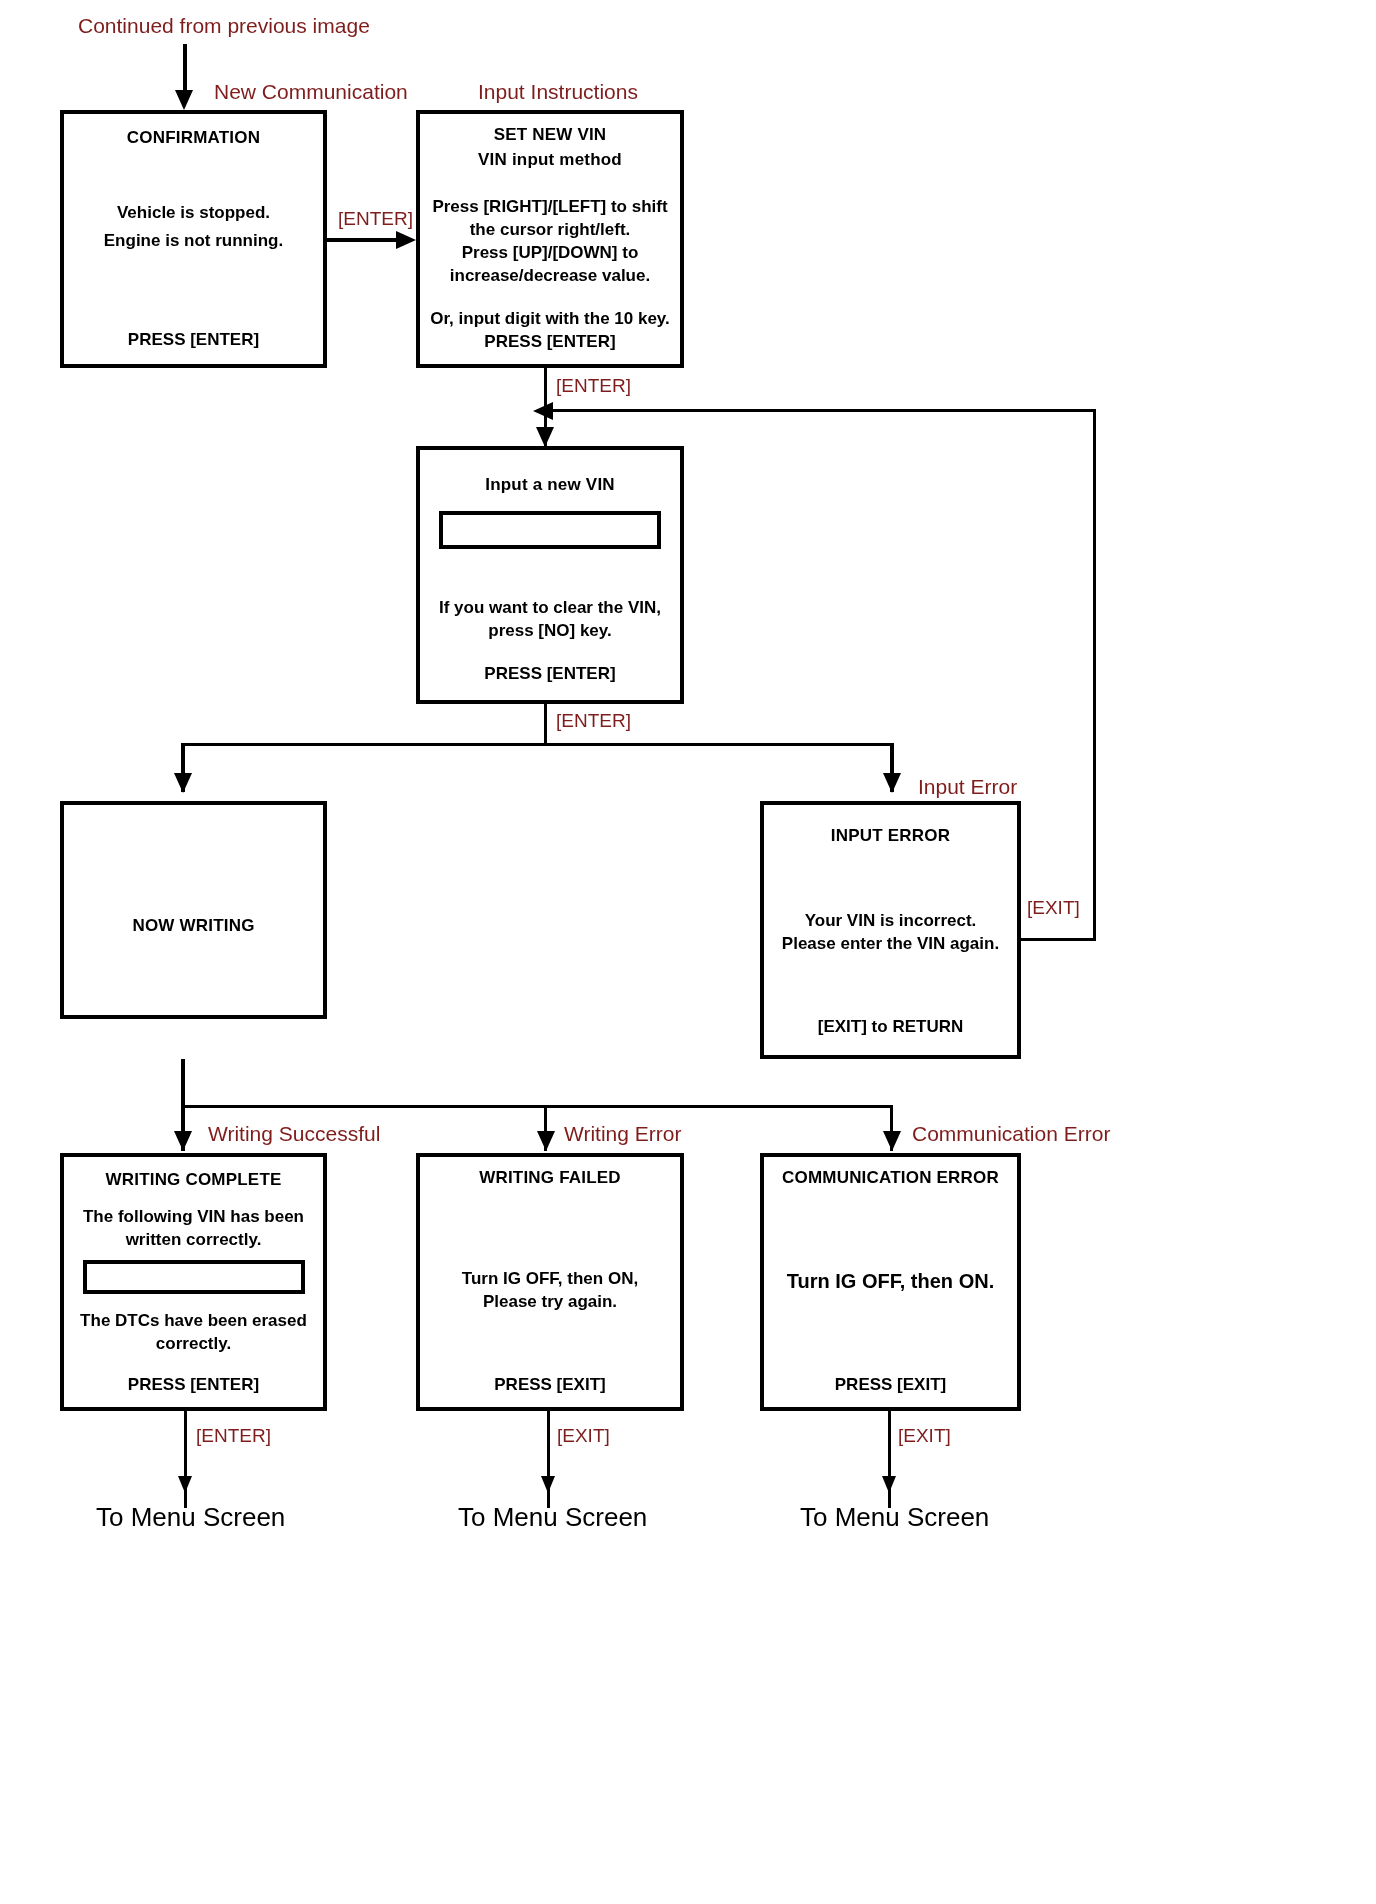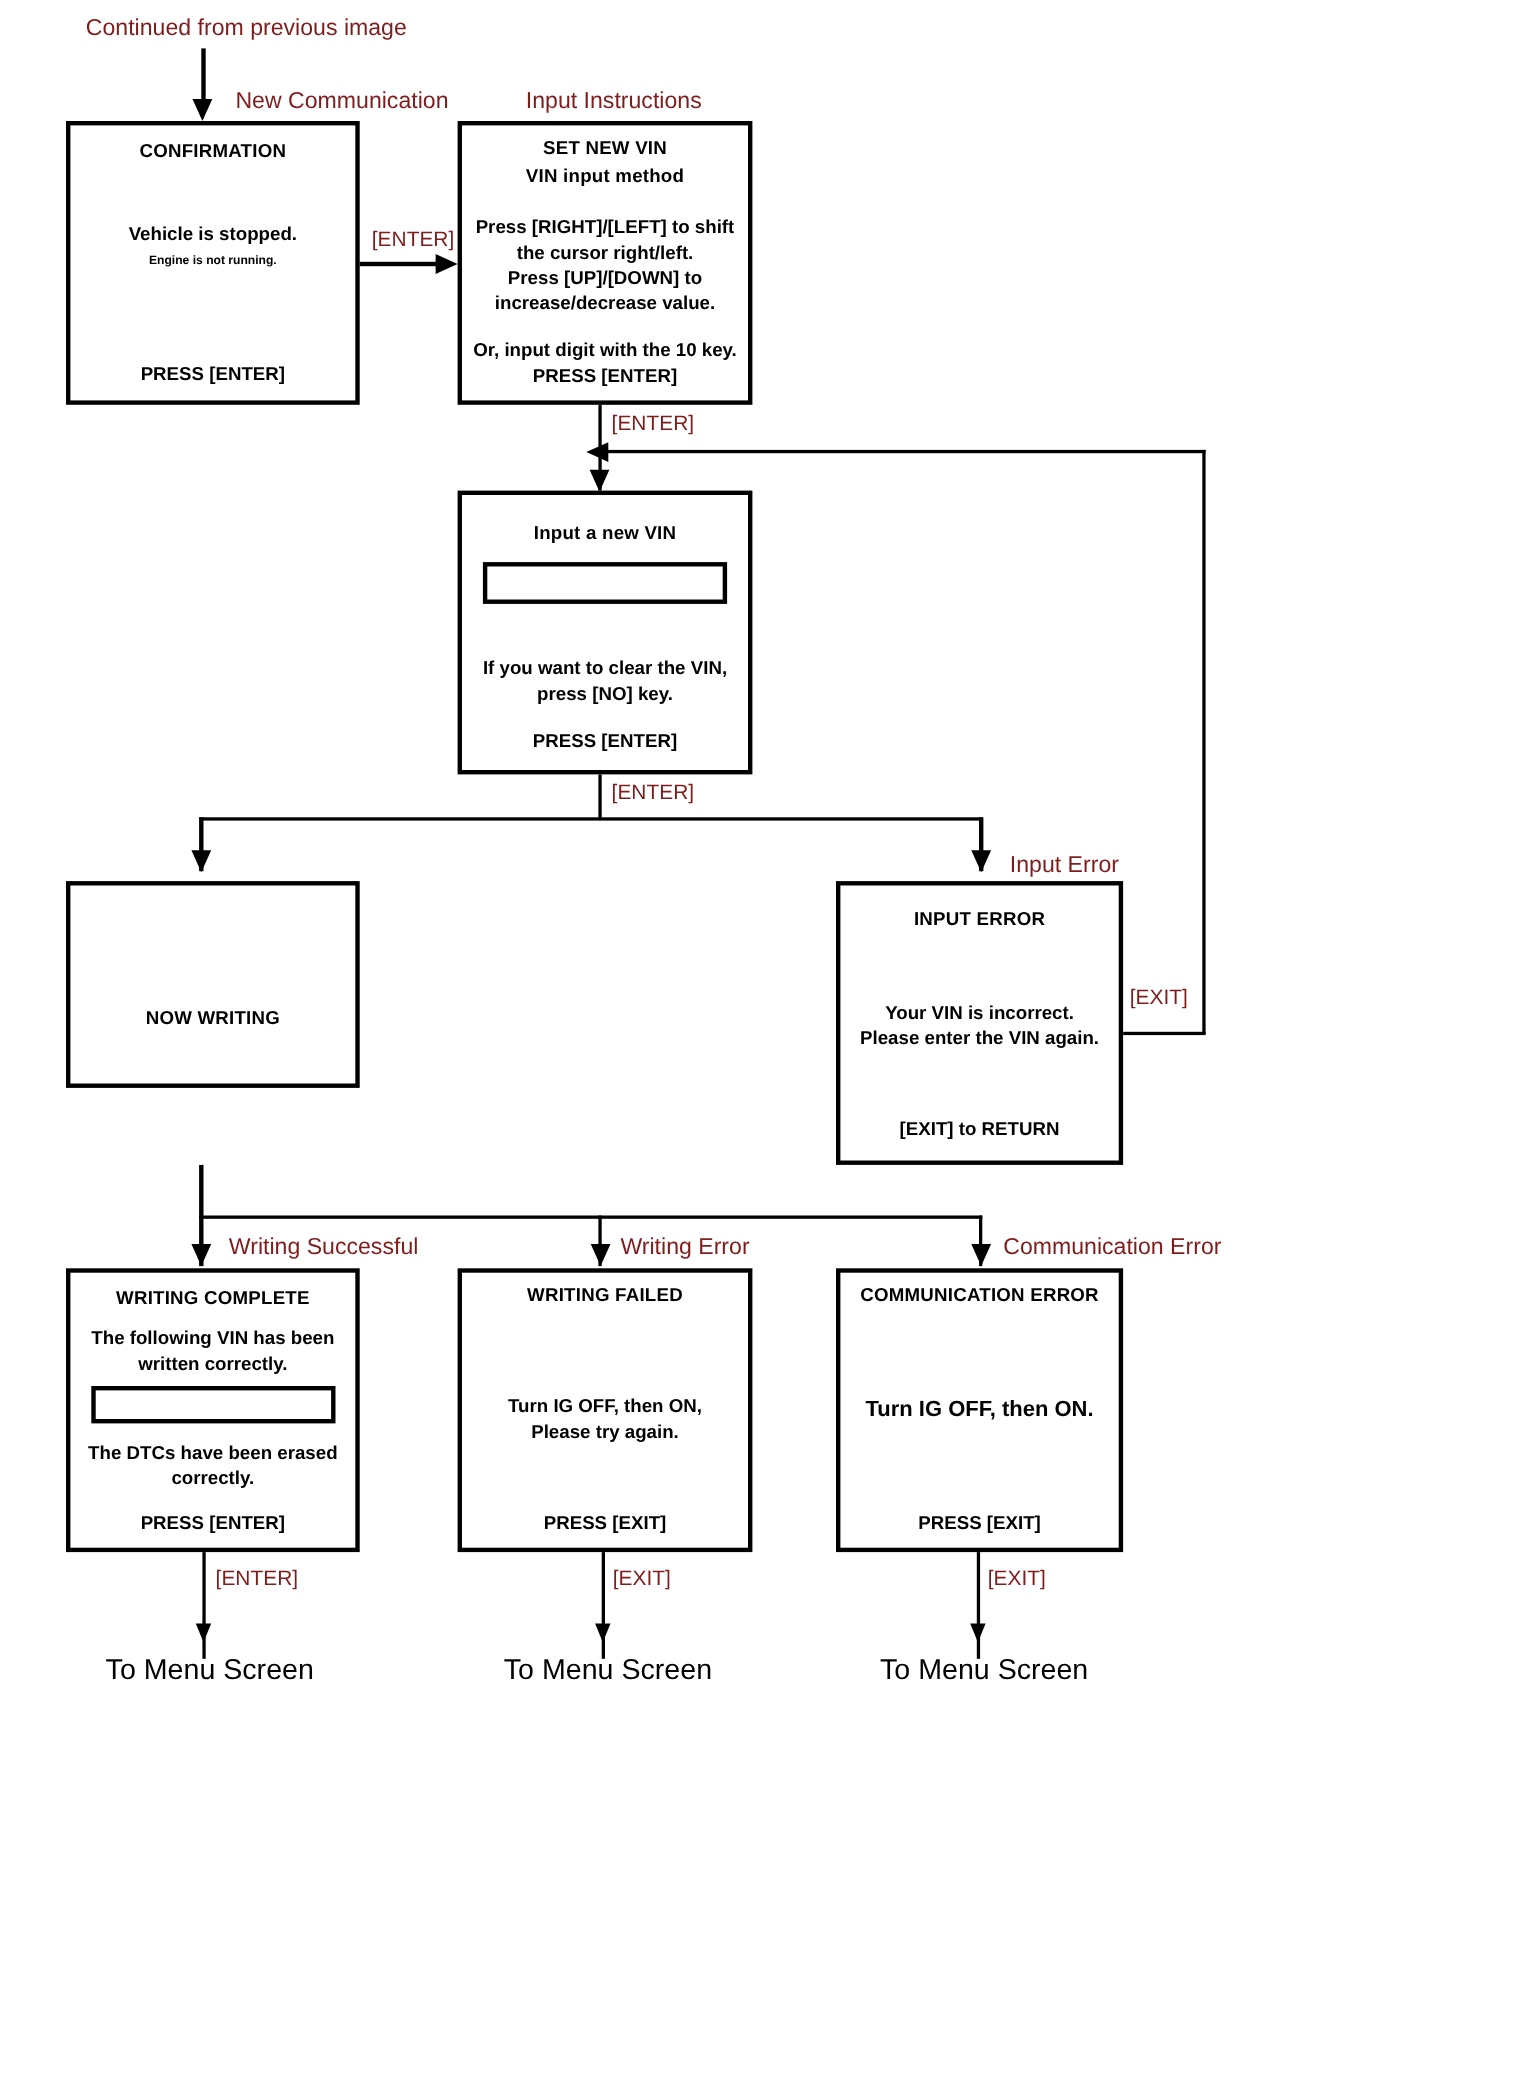--- a/index.html
+++ b/index.html
@@ -112,21 +112,21 @@
   <div class="vline thick" style="left:183px; top:44px; height:50px;"></div>
   <div class="arrow-down" style="left:175px; top:90px;"></div>
 
   <div class="note" style="left:214px; top:80px; font-size:21px;">New Communication</div>
 
   <div class="note" style="left:478px; top:80px; font-size:21px;">Input Instructions</div>
 
   <div class="screen-box" style="left:60px; top:110px; width:267px; height:258px;">
     <div class="box-title" style="margin-top:13px; font-size:17px;">CONFIRMATION</div>
     <div class="box-body" style="margin-top:52px; font-size:17px;">Vehicle is stopped.</div>
-    <div class="box-body" style="margin-top:5px; font-size:11px;">Engine is not running.</div>
+    <div class="box-body" style="margin-top:5px; font-size:17px;">Engine is not running.</div>
     <div class="box-footer" style="position:absolute; left:0; right:0; bottom:12px; font-size:17px;">PRESS [ENTER]</div>
   </div>
 
   <div class="hline thick" style="left:327px; top:238px; width:84px;"></div>
   <div class="arrow-right" style="left:396px; top:231px;"></div>
   <div class="note" style="left:338px; top:208px;">[ENTER]</div>
 
   <div class="screen-box" style="left:416px; top:110px; width:268px; height:258px;">
     <div class="box-title" style="margin-top:10px; font-size:17px;">SET NEW VIN</div>
     <div class="box-title" style="margin-top:2px; font-size:17px;">VIN input method</div>
@@ -161,21 +161,21 @@
   <div class="hline" style="left:181px; top:743px; width:712px;"></div>
 
   <div class="vline thick" style="left:181px; top:743px; height:49px;"></div>
   <div class="arrow-down" style="left:174px; top:773px;"></div>
 
   <div class="vline thick" style="left:890px; top:743px; height:49px;"></div>
   <div class="arrow-down" style="left:883px; top:773px;"></div>
 
   <div class="note" style="left:918px; top:775px; font-size:21px;">Input Error</div>
 
-  <div class="screen-box" style="left:60px; top:801px; width:267px; height:188px;">
+  <div class="screen-box" style="left:60px; top:801px; width:267px; height:218px;">
     <div class="box-title" style="position:absolute; left:0; right:0; top:110px; font-size:17px;">NOW WRITING</div>
   </div>
 
   <div class="screen-box" style="left:760px; top:801px; width:261px; height:258px;">
     <div class="box-title" style="margin-top:20px; font-size:17px;">INPUT ERROR</div>
     <div class="box-body" style="margin-top:62px; font-size:17px;">Your VIN is incorrect.</div>
     <div class="box-body" style="font-size:17px;">Please enter the VIN again.</div>
     <div class="box-footer" style="position:absolute; left:0; right:0; bottom:16px; font-size:17px;">[EXIT] to RETURN</div>
   </div>
 

